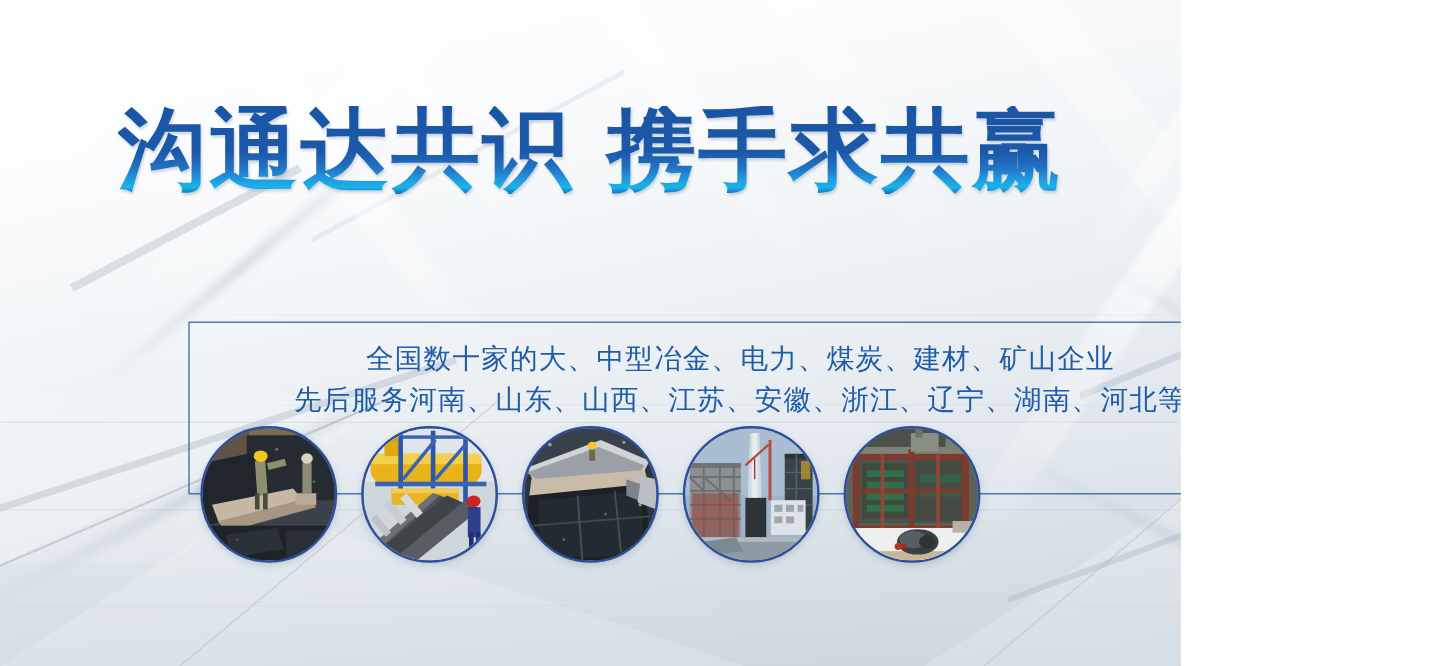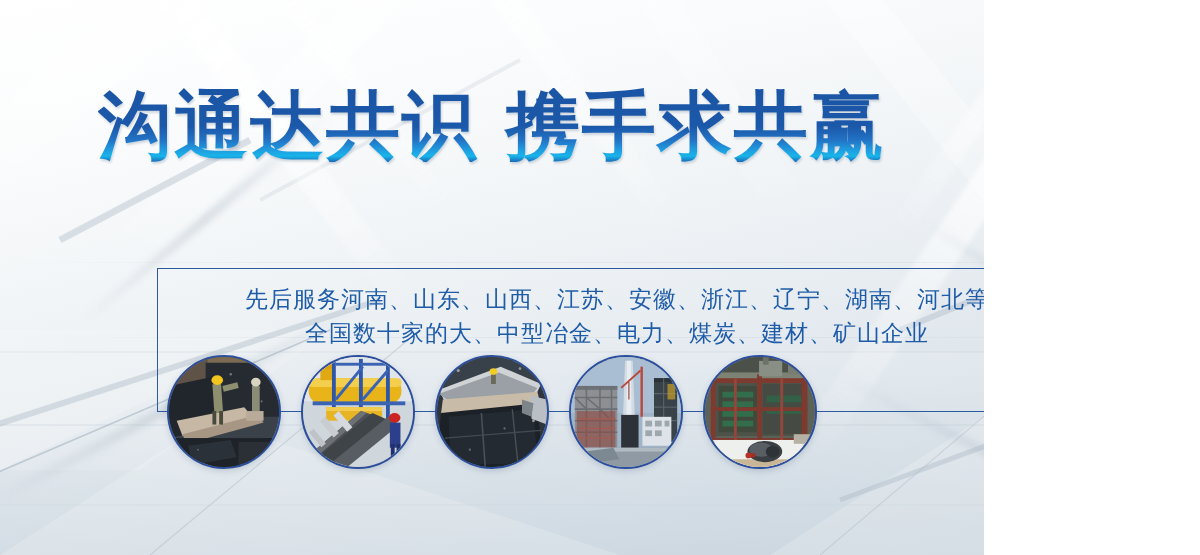--- a/index.html
+++ b/index.html
@@ -223,22 +223,22 @@
     <div class="hline" style="top:337px; opacity:.30;"></div>
   </div>
 
   <div class="headline-wrap">
     <span class="headline">沟通达共识 携手求共赢</span>
   </div>
 
 
   <div class="frame-box"></div>
   <div class="frame-text">
+    <div>全国数十家的大、中型冶金、电力、煤炭、建材、矿山企业</div>
     <div>先后服务河南、山东、山西、江苏、安徽、浙江、辽宁、湖南、河北等</div>
-    <div>全国数十家的大、中型冶金、电力、煤炭、建材、矿山企业</div>
   </div>
 
   <div class="circles">
 
     <div class="circle">
       <div class="art">
         <svg viewBox="0 0 114 114" preserveAspectRatio="xMidYMid slice">
           <rect width="114" height="114" fill="#3b4148"></rect>
           <rect x="0" y="0" width="114" height="34" fill="#7d6a52"></rect>
           <path d="M0 0 H40 V40 L0 52 Z" fill="#5f5246"></path>

